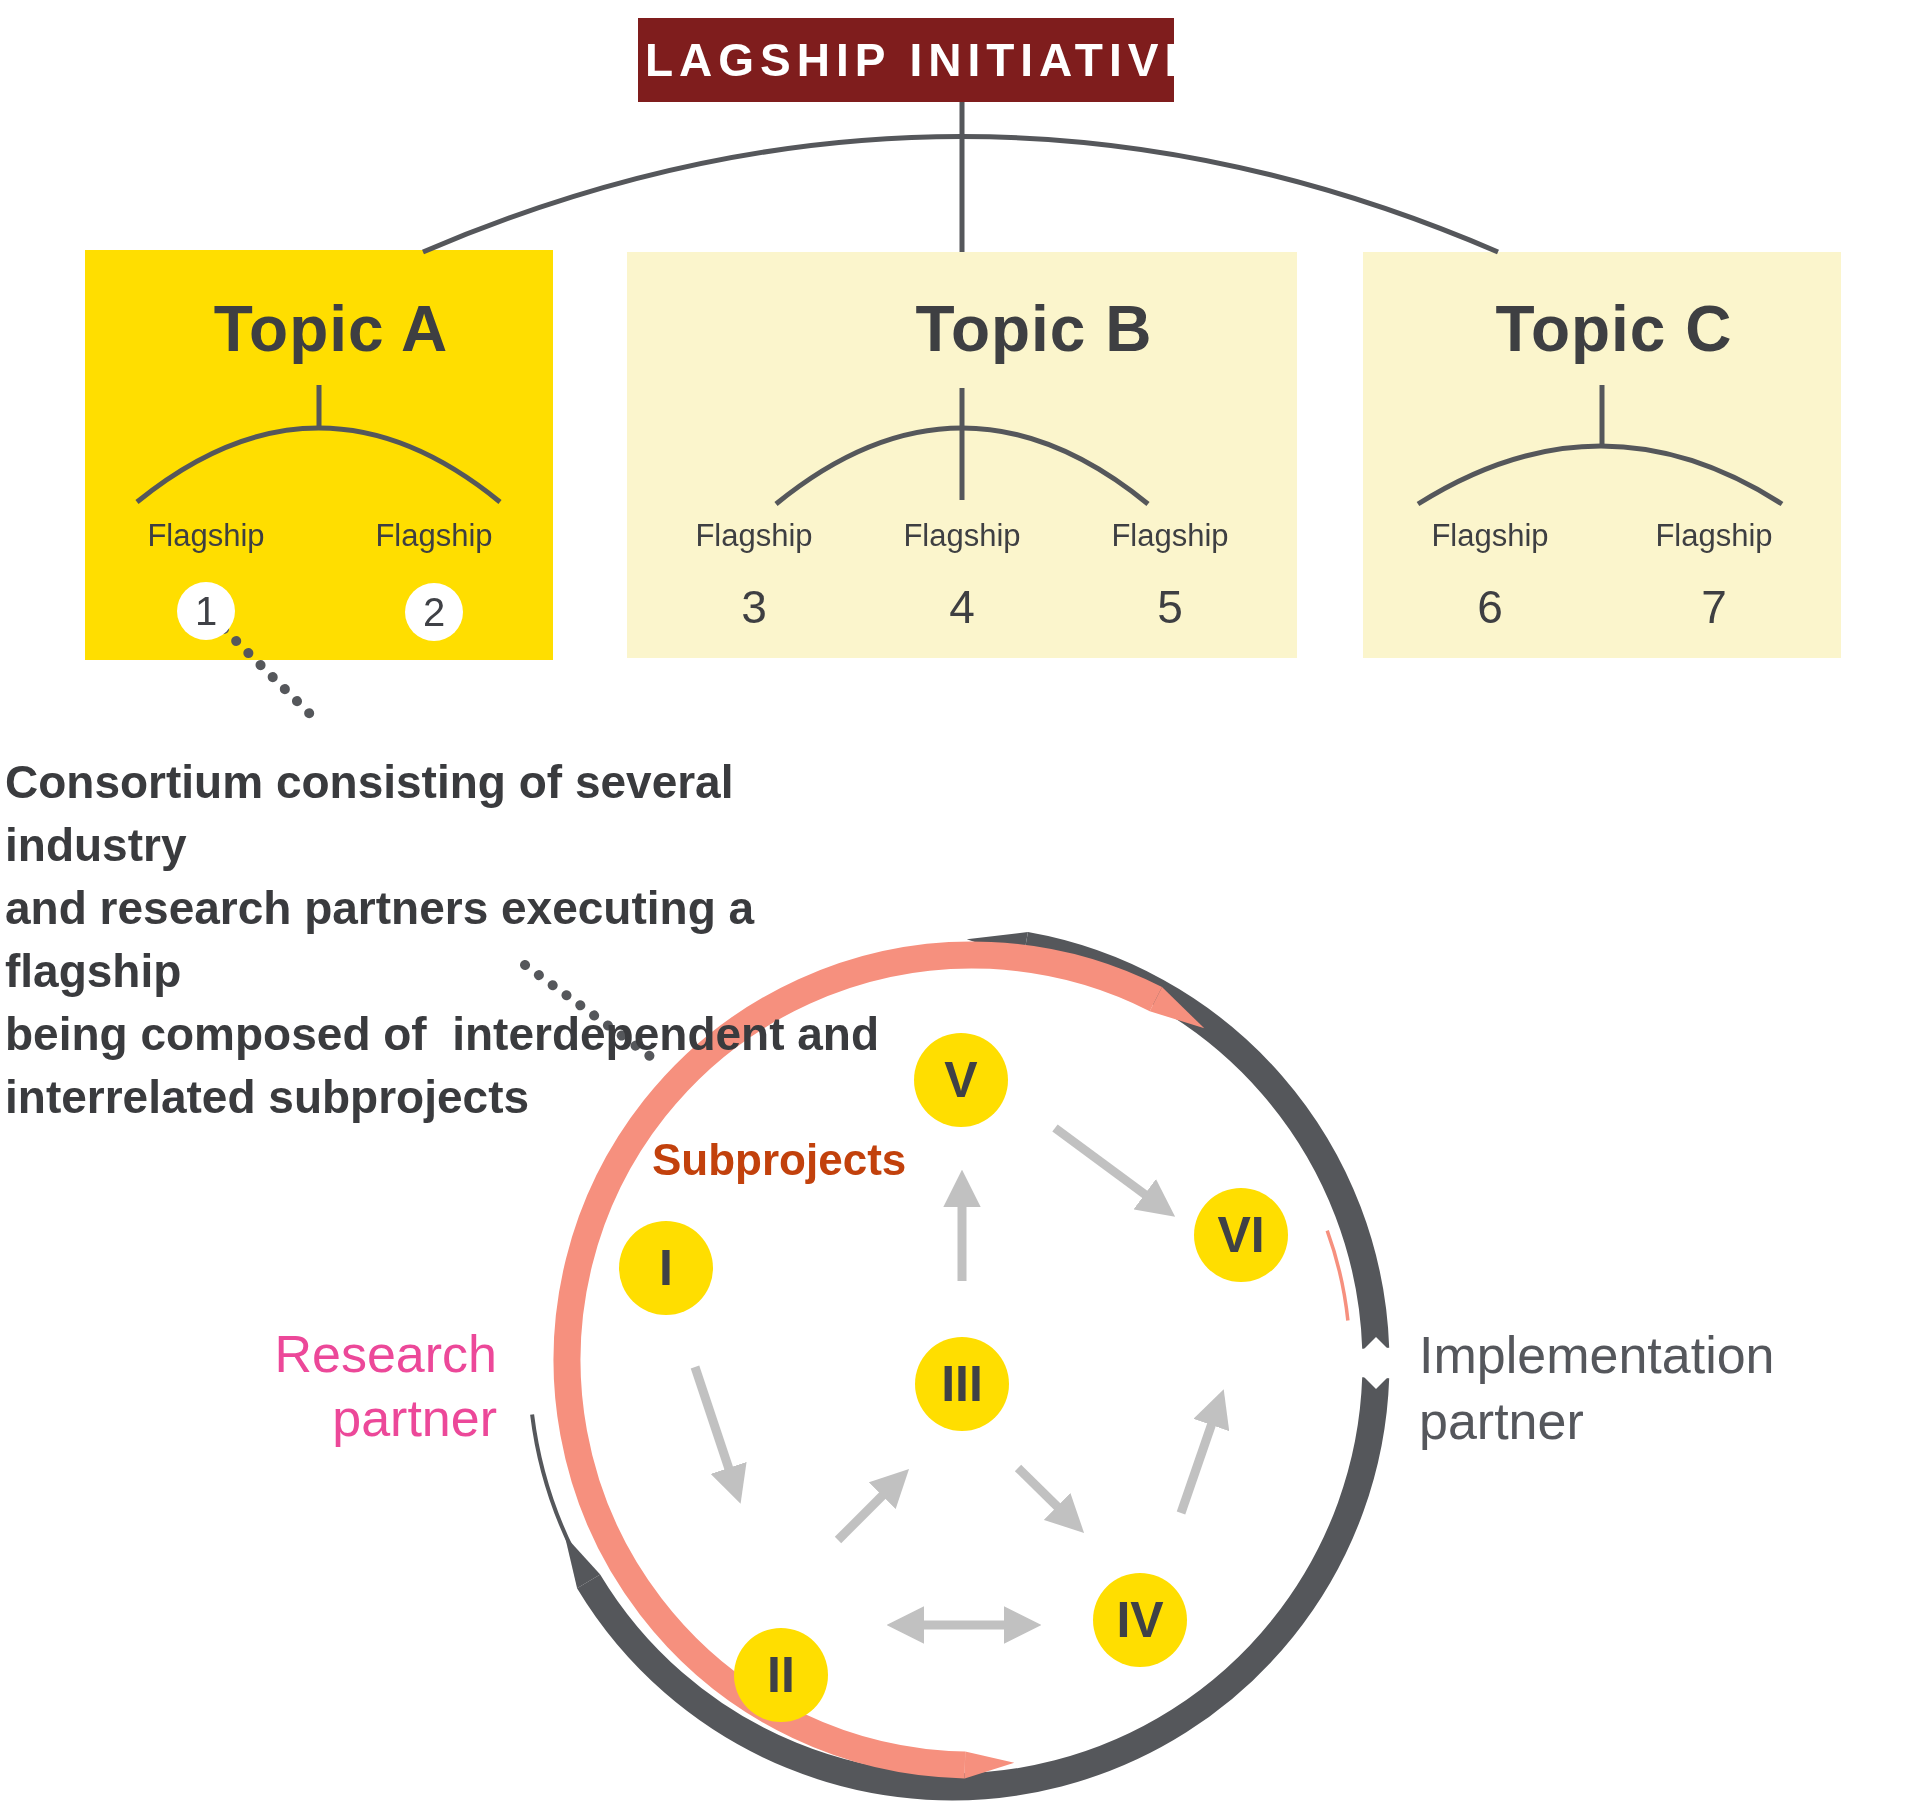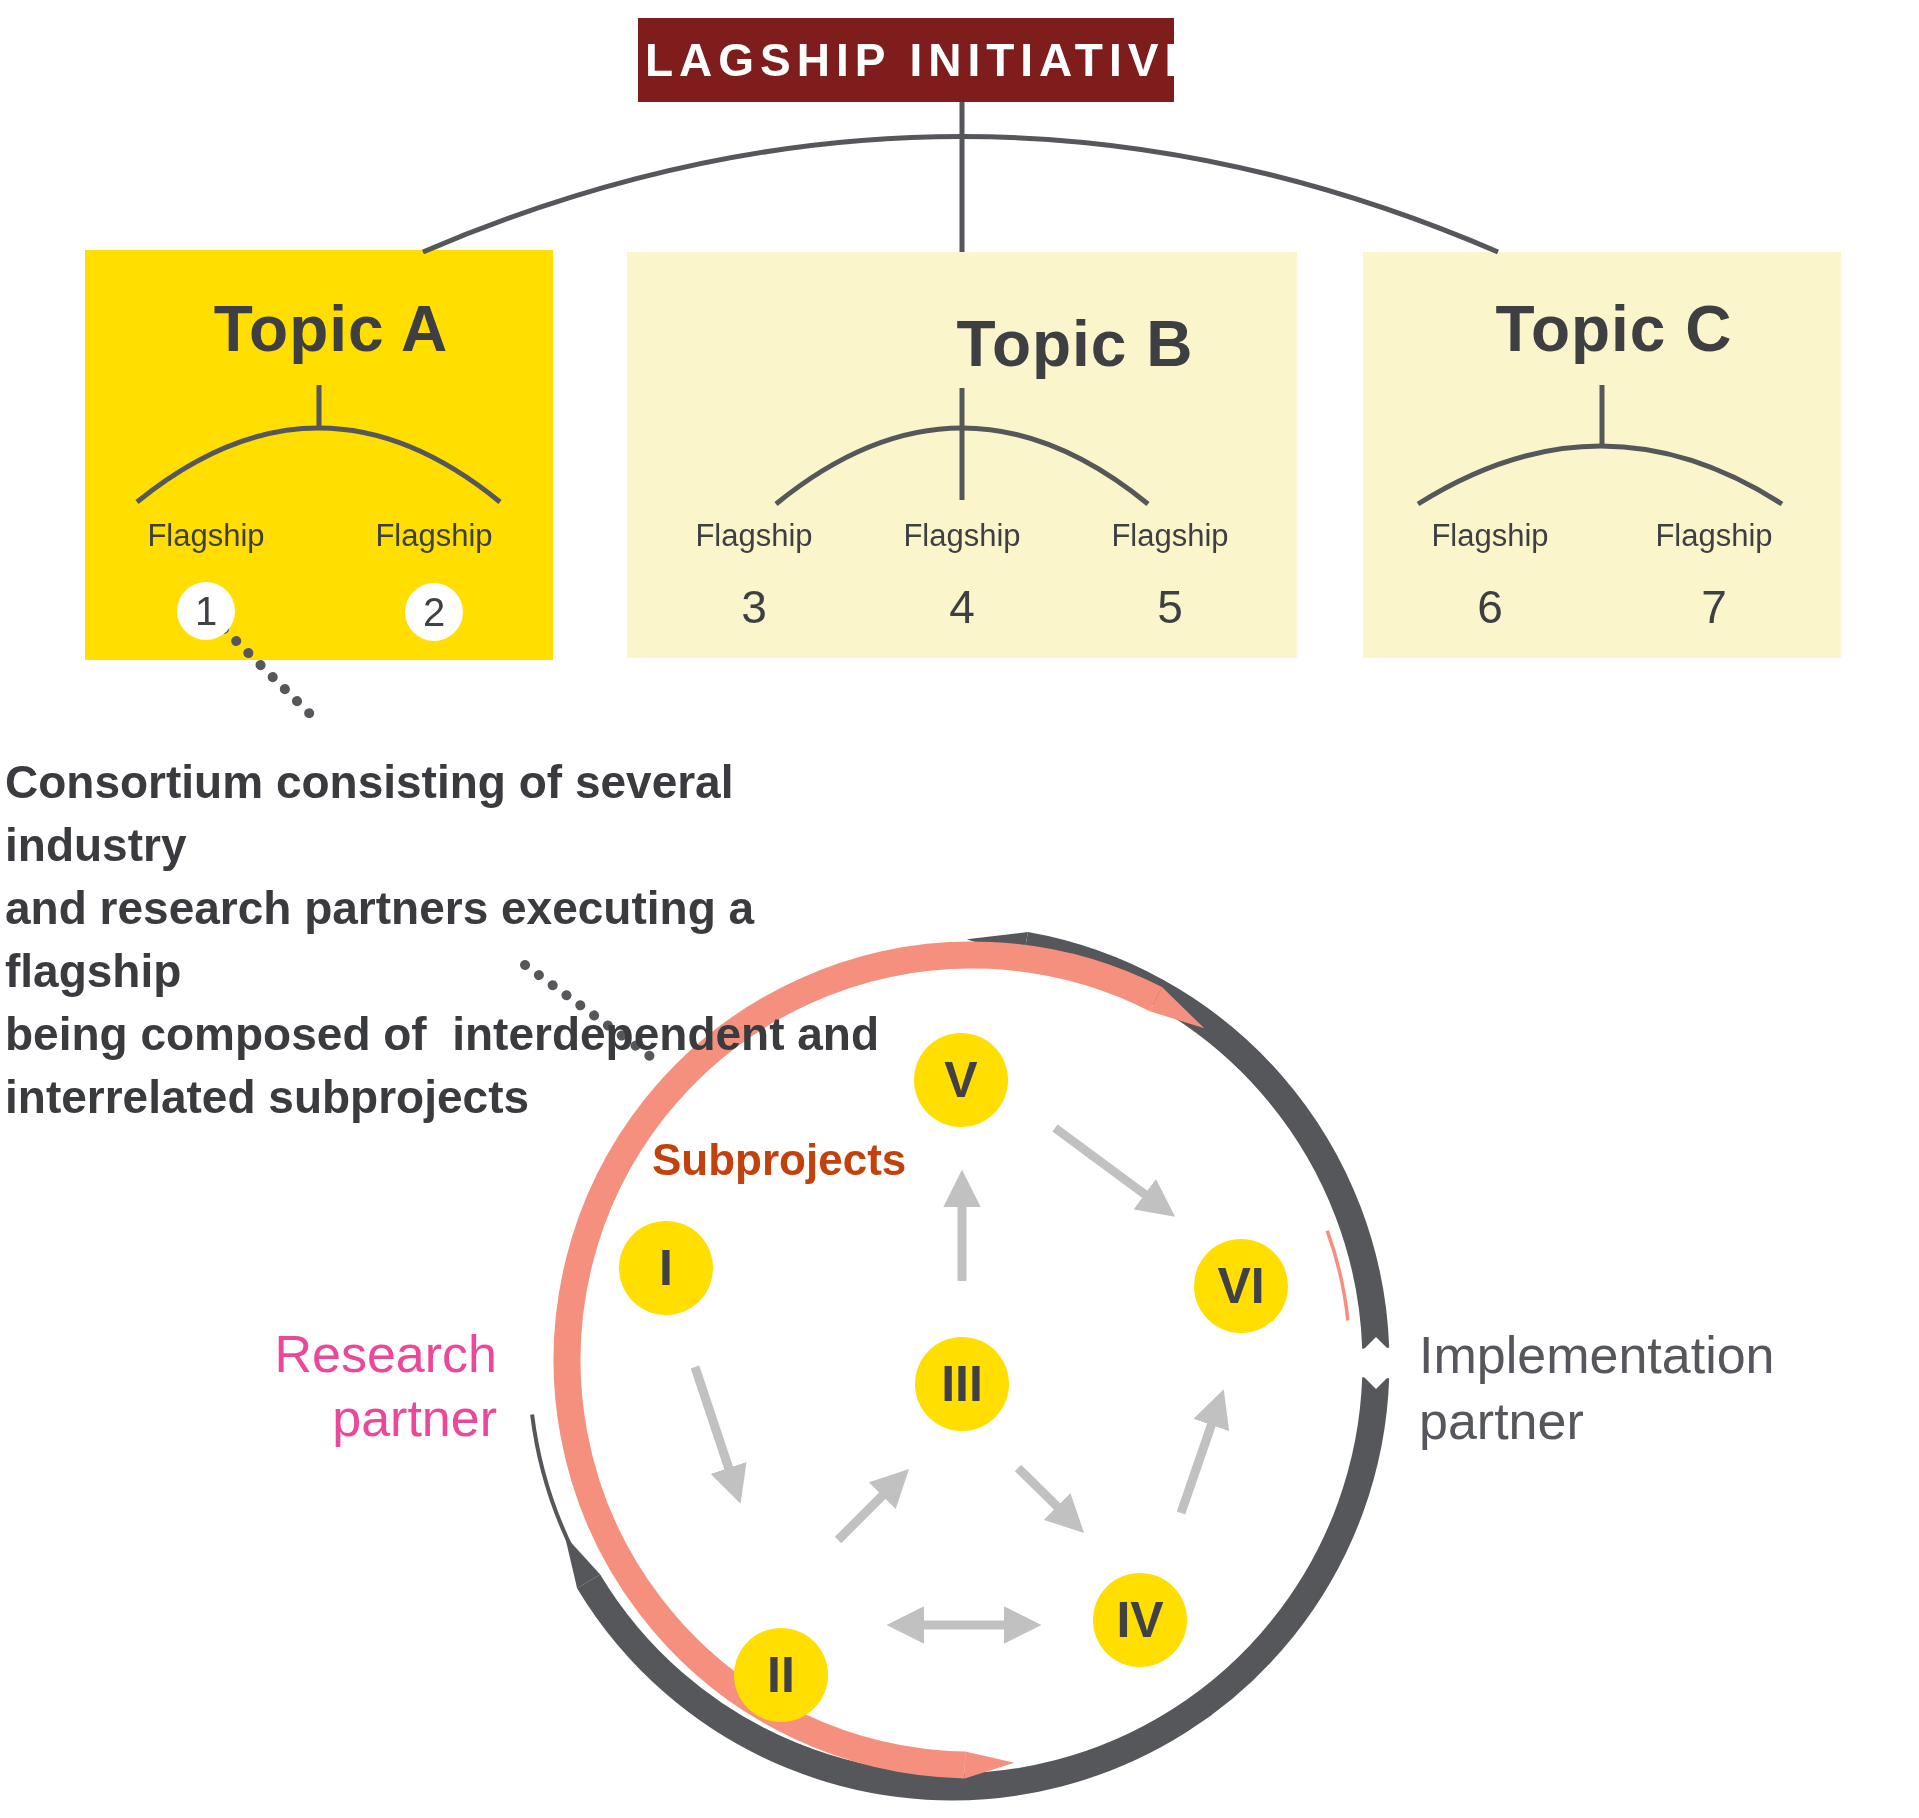--- a/index.html
+++ b/index.html
@@ -77,21 +77,21 @@
     <line x1="1018" y1="1468" x2="1076" y2="1525" stroke="#C1C1C1" stroke-width="9" marker-end="url(#ah)"></line>
     <line x1="1181" y1="1513" x2="1220" y2="1400" stroke="#C1C1C1" stroke-width="9" marker-end="url(#ah)"></line>
     <line x1="898" y1="1625" x2="1030" y2="1625" stroke="#C1C1C1" stroke-width="9" marker-start="url(#ah)" marker-end="url(#ah)"></line>
   </svg>
 
   <div id="header-box">
     <span id="header-title">FLAGSHIP INITIATIVE</span>
   </div>
 
   <div class="txt topic-title" style="left:85px;top:292px;width:468px;">Topic A</div>
-  <div class="txt topic-title" style="left:661px;top:292px;width:804px;margin-top:15px;">Topic B</div>
+  <div class="txt topic-title" style="left:620px;top:292px;width:804px;">Topic B</div>
   <div class="txt topic-title" style="left:1363px;top:292px;width:478px;">Topic C</div>
 
   <div class="txt flag-label" style="left:206px;top:518px;">Flagship</div>
   <div class="txt flag-label" style="left:434px;top:518px;">Flagship</div>
   <div class="flag-circle" style="left:177px;top:582px;">
     <span>1</span>
   </div>
   <div class="flag-circle" style="left:405px;top:583px;">
     <span>2</span>
   </div>
@@ -118,21 +118,21 @@
 partner</div>
   <div class="txt" id="implementation-label">Implementation
 partner</div>
 
   <div class="node" style="left:914px;top:1033px;">
     <span>V</span>
   </div>
   <div class="node" style="left:619px;top:1221px;">
     <span>I</span>
   </div>
-  <div class="node" style="left:1194px;top:1239px;">
+  <div class="node" style="left:1194px;top:1188px;">
     <span>VI</span>
   </div>
   <div class="node" style="left:915px;top:1337px;">
     <span>III</span>
   </div>
   <div class="node" style="left:734px;top:1628px;">
     <span>II</span>
   </div>
   <div class="node" style="left:1093px;top:1573px;">
     <span>IV</span>

